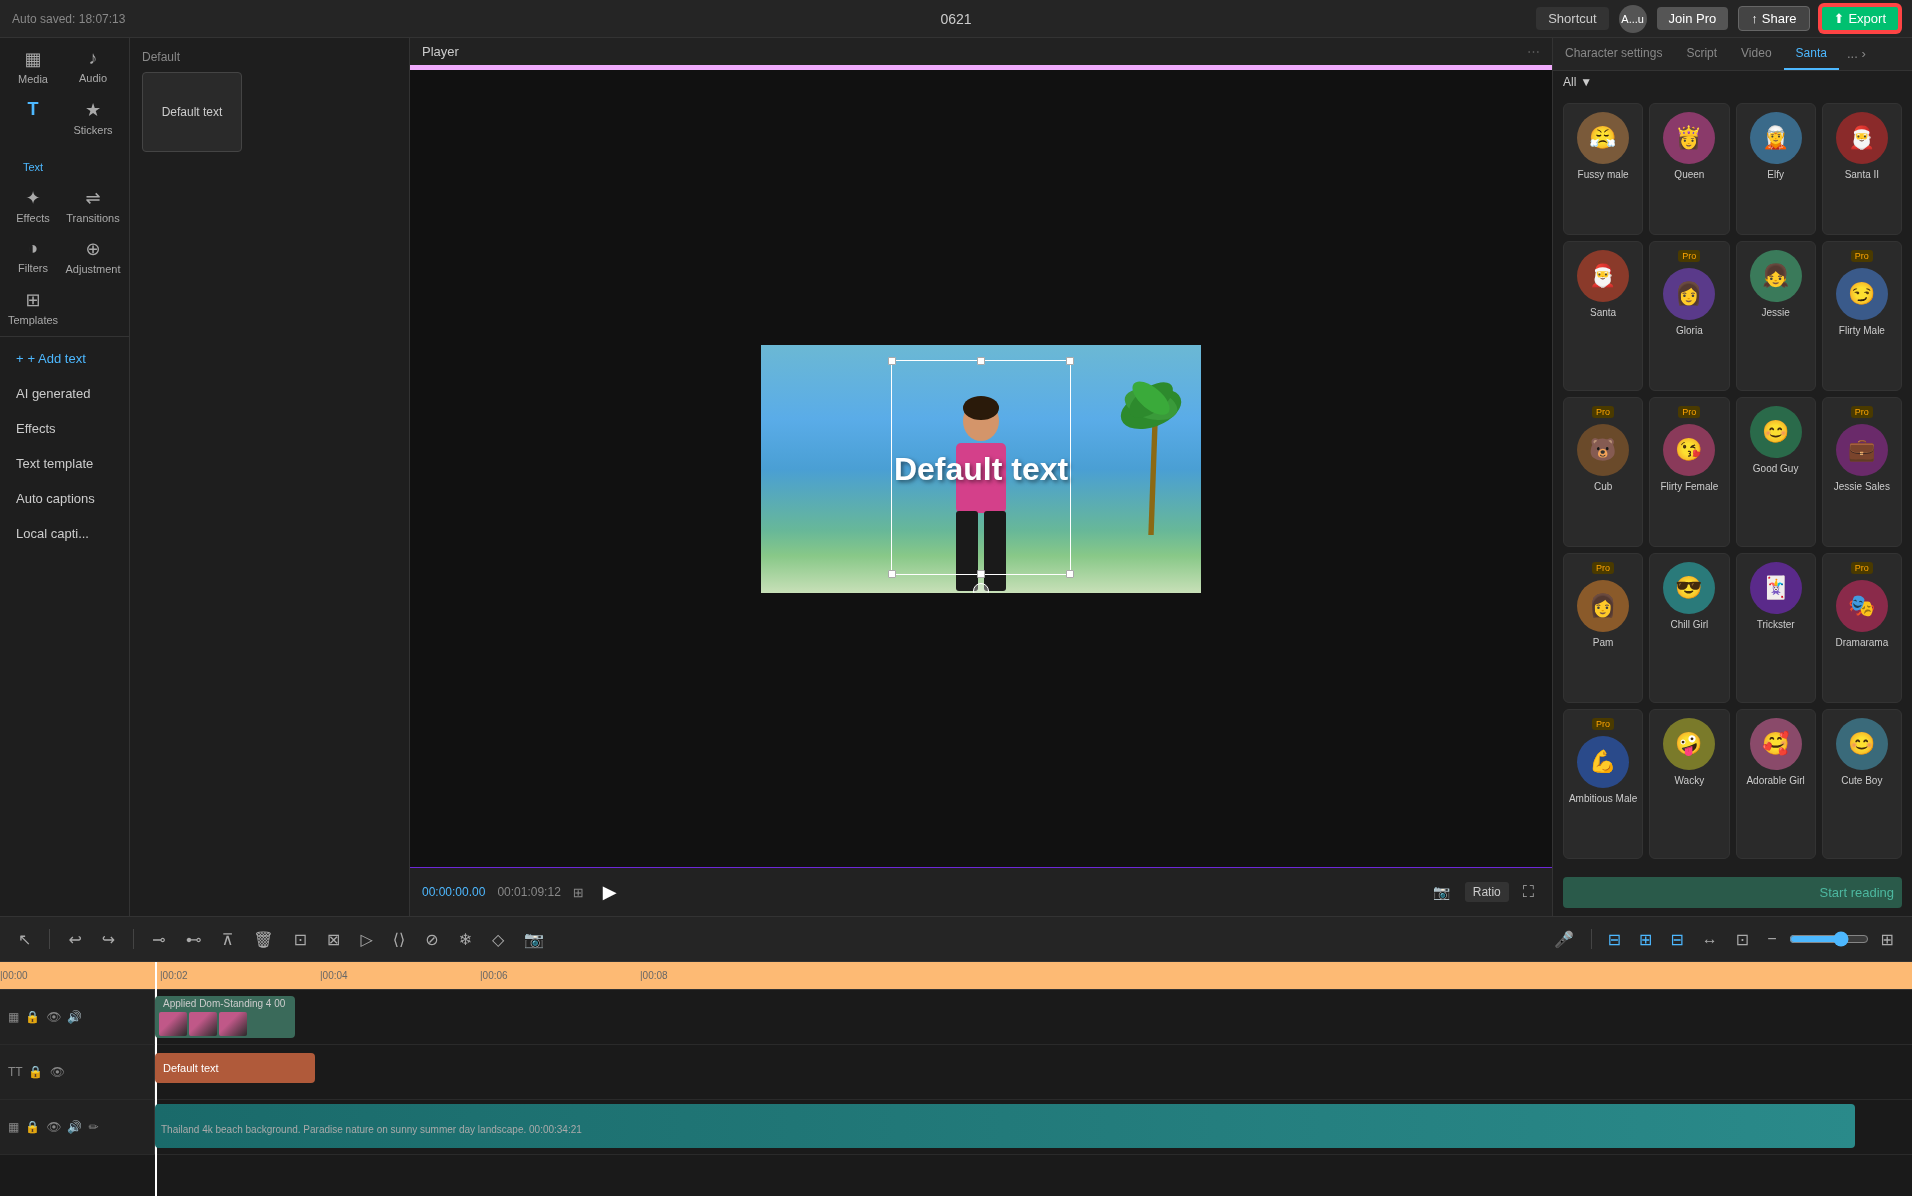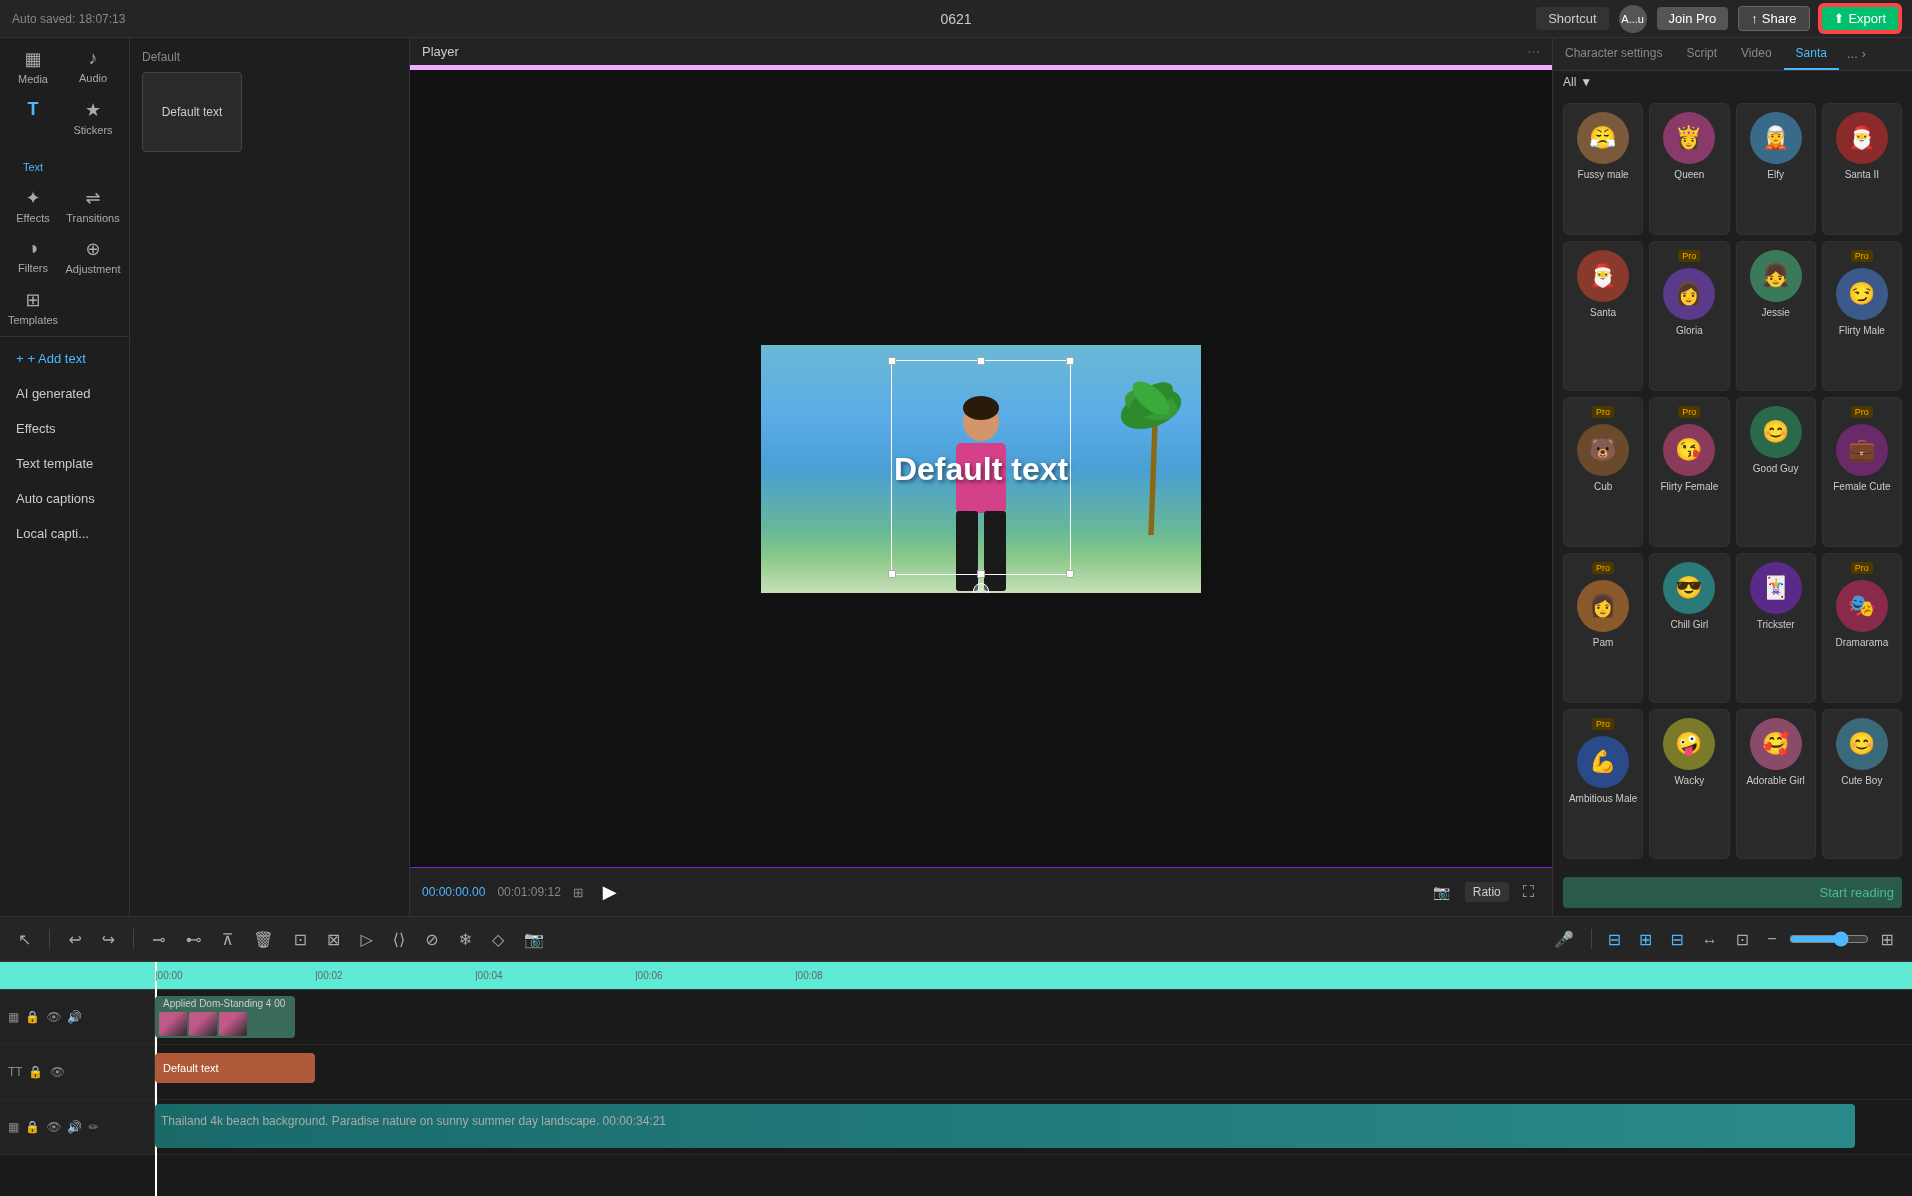--- a/index.html
+++ b/index.html
@@ -466,25 +466,24 @@
 
     
     .timeline {
       height: 280px;
       background: #1a1a1a;
       display: flex;
       flex-direction: column;
     }
     .timeline-ruler {
       height: 28px;
-      background: #5eead4;
+      background: #fdba74;
       border-bottom: 1px solid #333;
       display: flex;
       align-items: center;
-      padding-left: 155px;
       gap: 0;
       position: relative;
     }
     .ruler-mark {
       font-size: 10px;
       color: #666;
       width: 160px;
       position: relative;
     }
     .timeline-playhead {
@@ -605,23 +604,23 @@
       top: 4px;
       left: 0;
       height: 44px;
       background: linear-gradient(90deg, #1a6a6a, #2a8a8a);
       border-radius: 4px;
       overflow: hidden;
       display: flex;
       align-items: flex-start;
     }
     .bg-clip-label {
-      font-size: 12px;
+      font-size: 10px;
       color: #aaa;
-      padding: 10px 6px;
+      padding: 20px 6px;
       white-space: nowrap;
     }
     .bg-clip-icons {
       display: flex;
       gap: 4px;
       padding: 22px 4px 0;
     }
     .bg-icon-mini {
       width: 18px;
       height: 18px;
@@ -863,21 +862,21 @@
         <div class="voice-avatar" style="background:#8a3a5a;">😘</div>
         <span class="voice-name">Flirty Female</span>
       </div>
       <div class="voice-card">
         <div class="voice-avatar" style="background:#2a6a4a;">😊</div>
         <span class="voice-name">Good Guy</span>
       </div>
       <div class="voice-card">
         <div class="pro-badge">Pro</div>
         <div class="voice-avatar" style="background:#6a2a6a;">💼</div>
-        <span class="voice-name">Female Cute</span>
+        <span class="voice-name">Jessie Sales</span>
       </div>
       <div class="voice-card">
         <div class="pro-badge">Pro</div>
         <div class="voice-avatar" style="background:#8a5a2a;">👩</div>
         <span class="voice-name">Pam</span>
       </div>
       <div class="voice-card">
         <div class="voice-avatar" style="background:#2a7a7a;">😎</div>
         <span class="voice-name">Chill Girl</span>
       </div>

